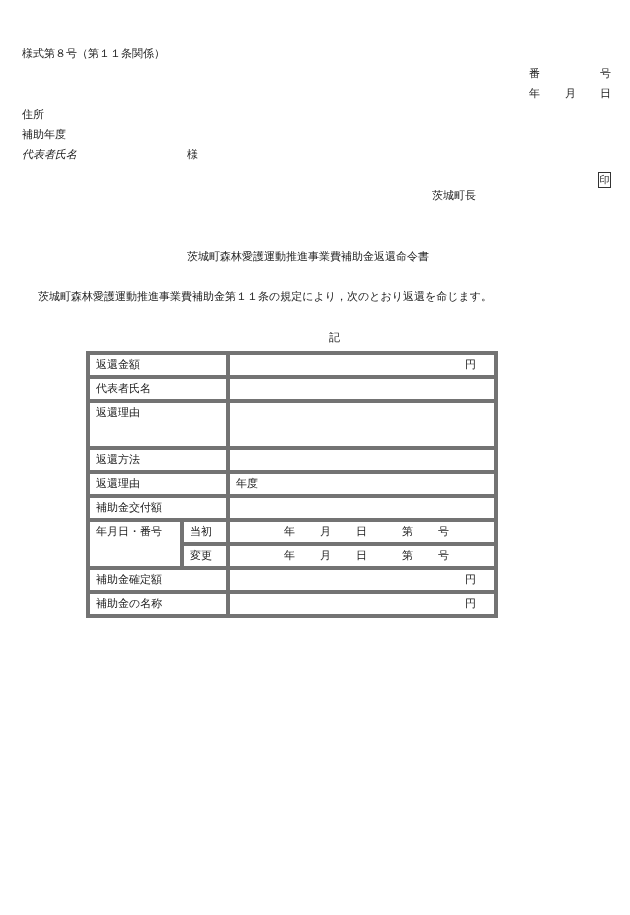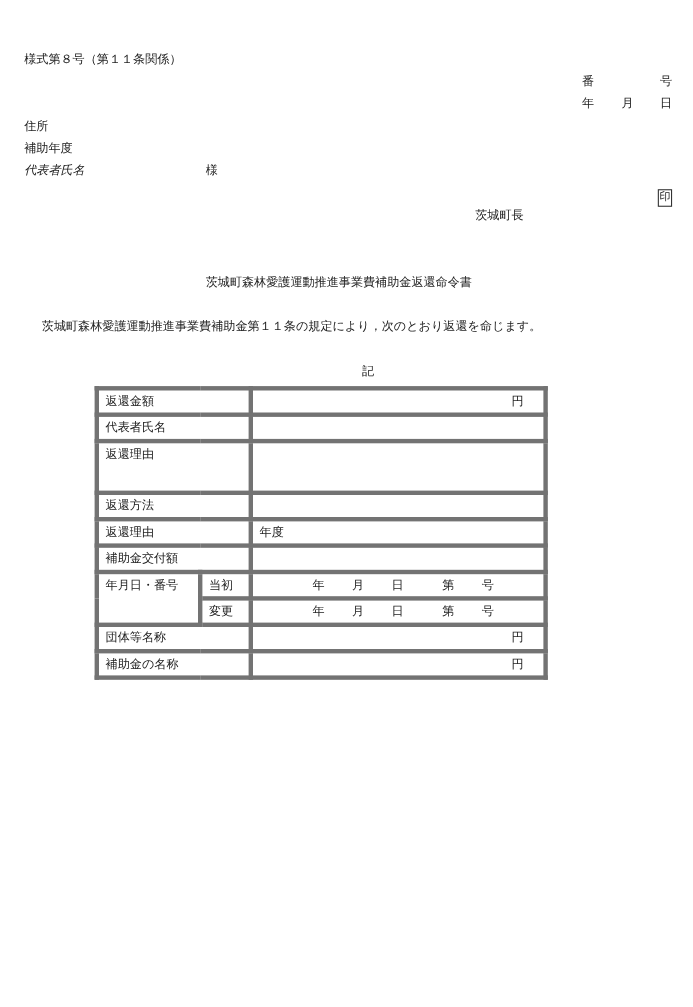--- a/index.html
+++ b/index.html
@@ -78,21 +78,21 @@
       <span style="width:48px"></span><span style="width:36px">年</span><span style="width:36px">月</span><span style="width:46px">日</span><span style="width:36px">第</span><span>号</span>
     </td>
   </tr>
   <tr>
     <td>変更</td>
     <td class="dateline">
       <span style="width:48px"></span><span style="width:36px">年</span><span style="width:36px">月</span><span style="width:46px">日</span><span style="width:36px">第</span><span>号</span>
     </td>
   </tr>
   <tr>
-    <td colspan="2">団体等名称</td>
+    <td colspan="2">補助金確定額</td>
     <td class="yen">円</td>
   </tr>
   <tr>
     <td colspan="2">補助金の名称</td>
     <td class="yen">円</td>
   </tr>
 </tbody>
   </table>
 
 </body></html>

